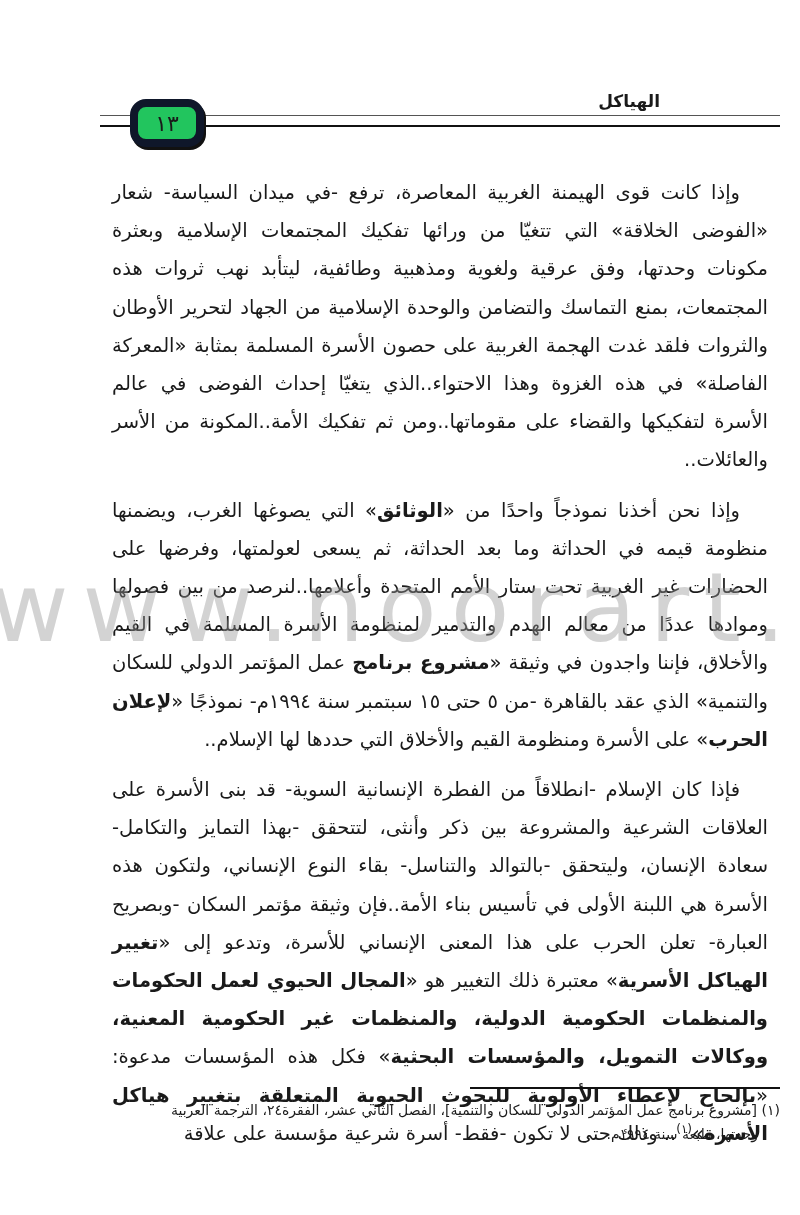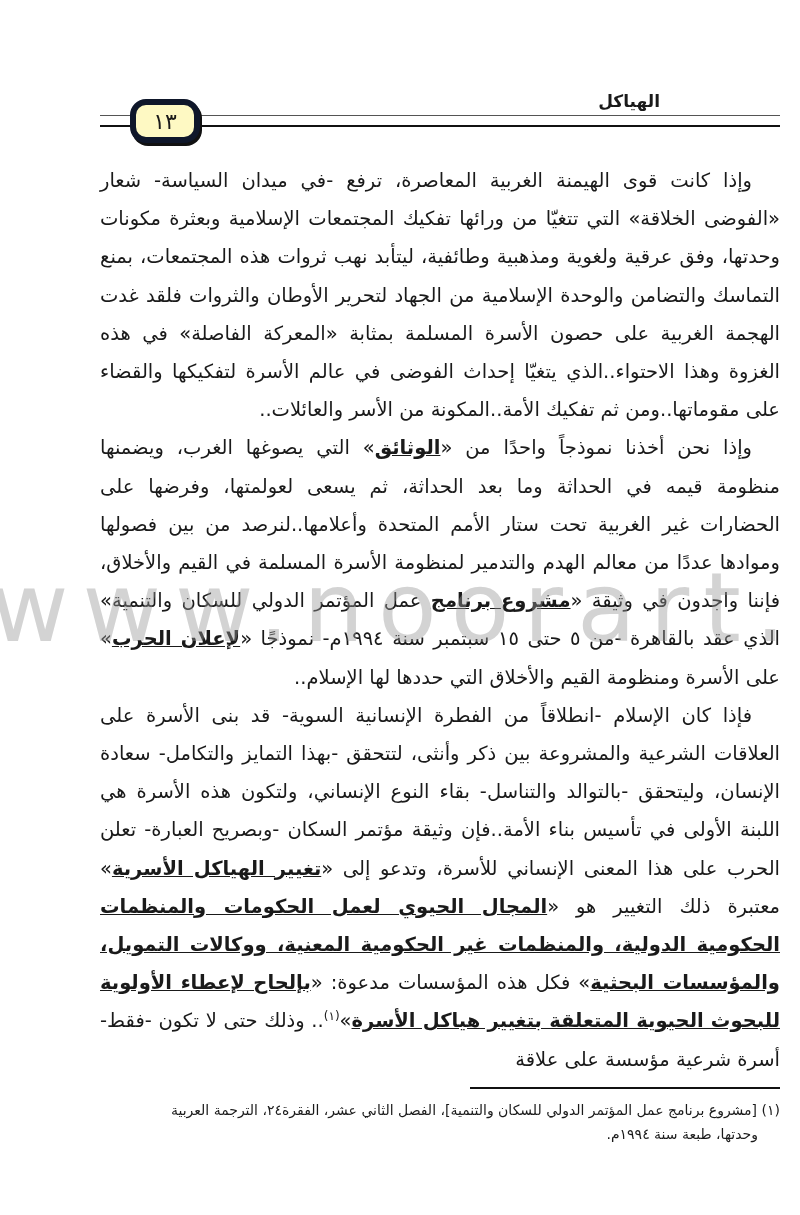--- a/index.html
+++ b/index.html
@@ -9,41 +9,41 @@
     color: #1a1a1a;
   }
   .page { position: absolute; left: 0; top: 0; width: 800px; height: 1215px; }
 
   
   .header { position: absolute; left: 100px; top: 95px; width: 680px; height: 50px; }
   .header-line-top { position: absolute; left: 0; right: 0; top: 20px; height: 1px; background: #555; }
   .header-line-bottom { position: absolute; left: 0; right: 0; top: 30px; height: 2px; background: #111; }
   .page-badge {
     position: absolute; left: 30px; top: 4px; width: 58px; height: 32px;
-    border: 6px solid #0f172a; border-radius: 16px; background: #fef9c3;
+    border: 8px solid #0f172a; border-radius: 16px; background: #22c55e;
     box-shadow: 2px 3px 0 #111;
     display: flex; align-items: center; justify-content: center;
     font-size: 22px; font-family: "DejaVu Sans", sans-serif; letter-spacing: 1px;
   }
   .running-title {
     position: absolute; right: 120px; top: -4px;
     font-size: 17px; font-weight: bold; direction: rtl;
     font-family: "DejaVu Sans", sans-serif;
     background: #fff; padding-left: 4px;
   }
 
   
   .body-text {
     position: absolute; left: 100px; top: 162px; width: 680px;
     direction: rtl; text-align: justify; text-align-last: right;
     font-size: 19.5px; line-height: 38.2px;
     font-family: "DejaVu Sans", sans-serif;
   }
-  .body-text p { margin: 0; text-indent: 28px; }
-  .body-text b { font-weight: bold; text-decoration: underline; }
+  .body-text p { margin: 12px; text-indent: 28px; }
+  .body-text b { font-weight: bold; }
   .fnref { font-size: 12px; vertical-align: super; line-height: 0; }
 
   
   .fn-rule { position: absolute; left: 470px; top: 1087px; width: 310px; height: 2px; background: #111; }
   .footnote {
     position: absolute; left: 100px; top: 1098px; width: 680px;
     direction: rtl; text-align: justify;
     font-size: 14px; line-height: 24px;
     font-family: "DejaVu Sans", sans-serif;
   }

